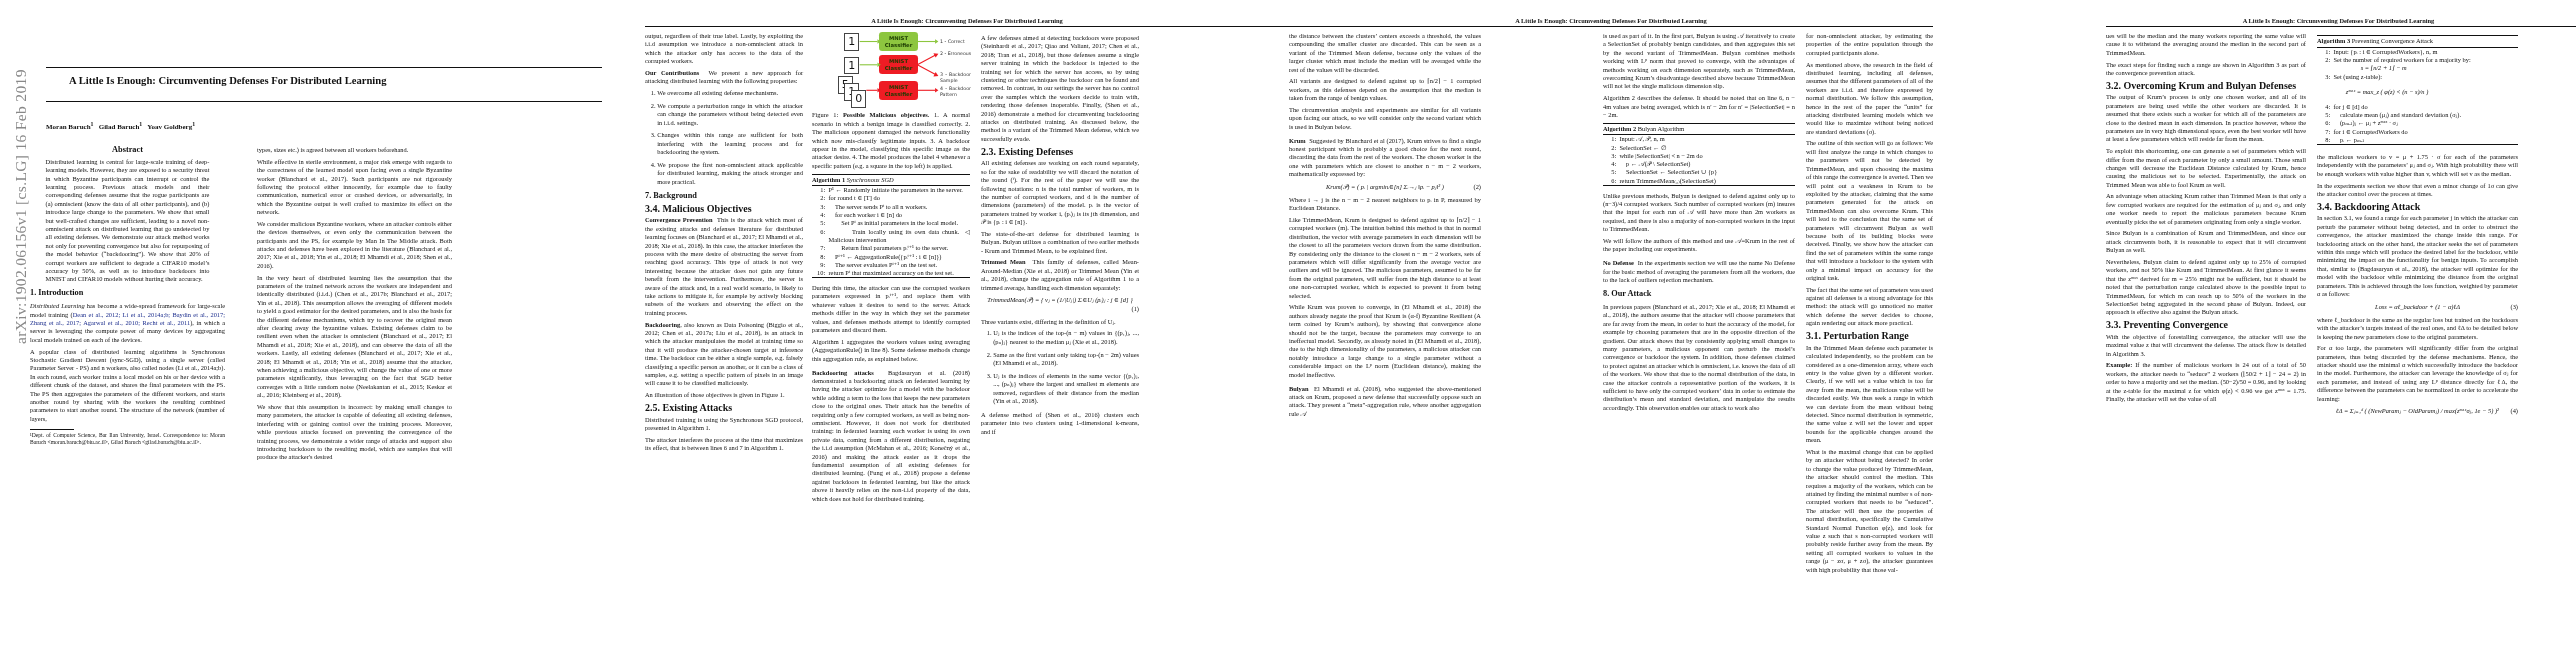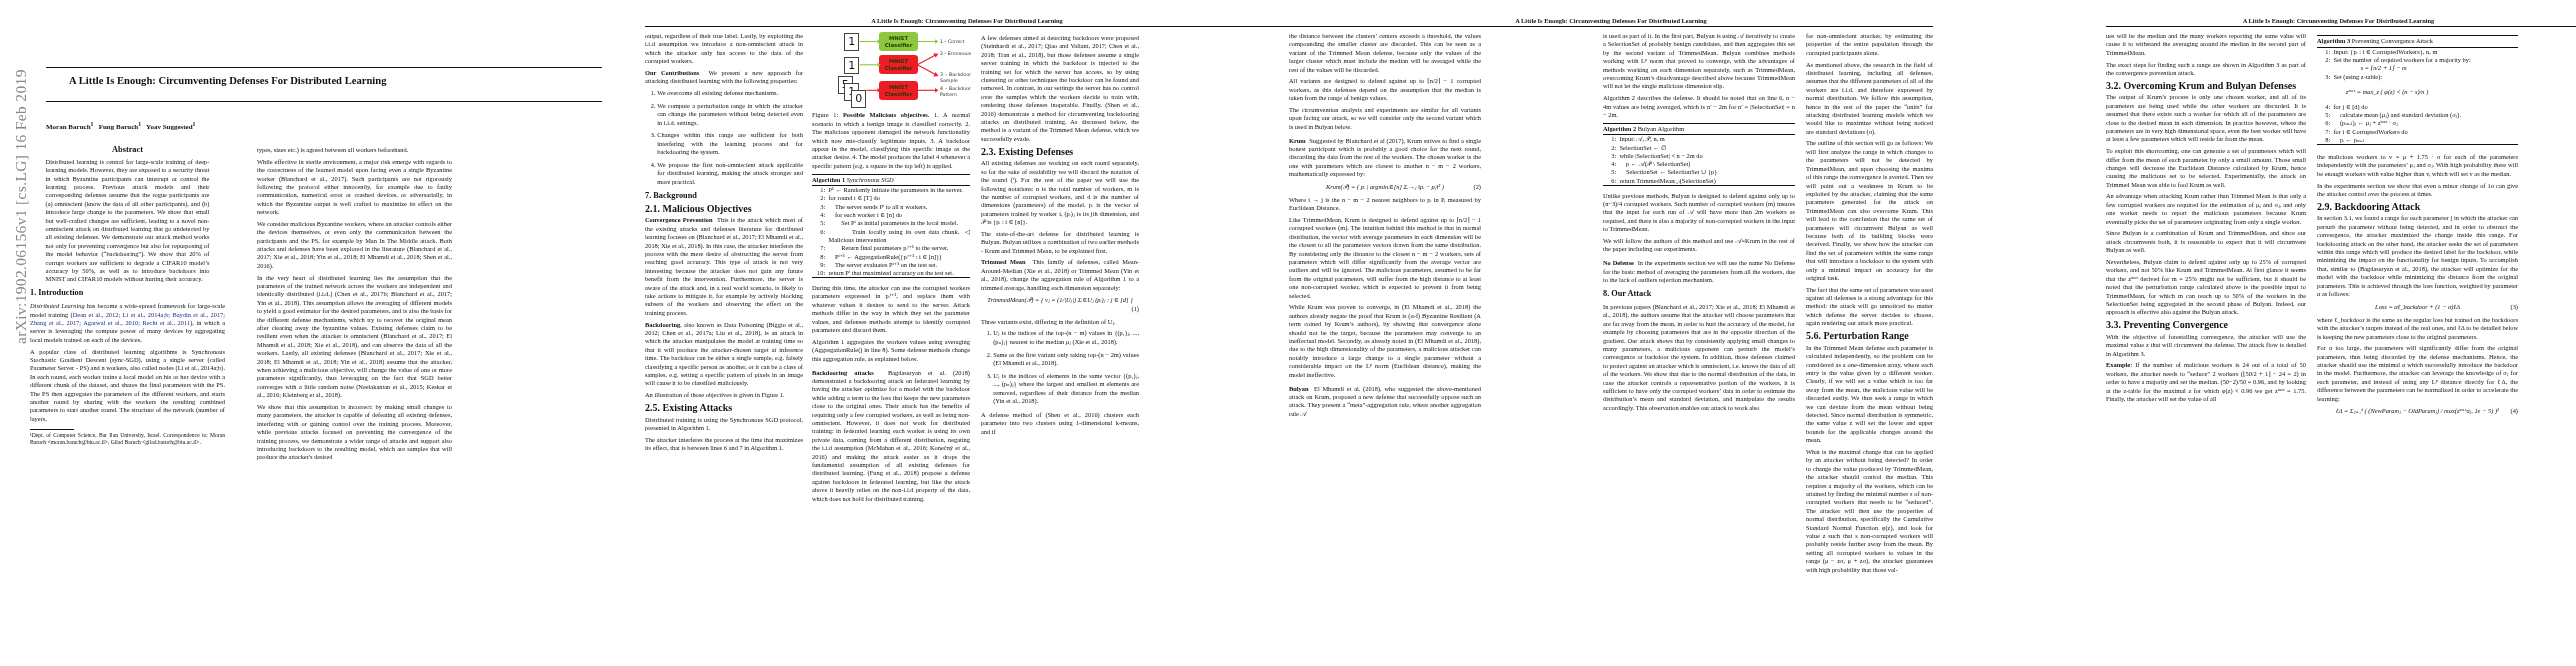--- a/index.html
+++ b/index.html
@@ -39,22 +39,22 @@
 
 <div class="page" style="left:0;">
   <div class="sidebar">
     <span>arXiv:1902.06156v1  [cs.LG]  16 Feb 2019</span>
   </div>
   <div class="rule" style="left:46px;top:67px;width:556px;height:1.1px;"></div>
   <div class="title">A Little Is Enough: Circumventing Defenses For Distributed Learning</div>
   <div class="rule" style="left:46px;top:101px;width:556px;height:1.1px;"></div>
   <div class="authors">
     <span>Moran Baruch</span><sup>1</sup>&nbsp;&nbsp;
-    <span>Fung Baruch</span><sup>1</sup>&nbsp;&nbsp;
-    <span>Yoav Suggested</span><sup>1</sup>
+    <span>Gilad Baruch</span><sup>1</sup>&nbsp;&nbsp;
+    <span>Yoav Goldberg</span><sup>1</sup>
   </div>
 
   <div class="col" style="left:30px;top:146px;width:195px;">
     <div class="abstract-h">Abstract</div>
     <p style="margin:0 15.6px 5.6px 15.6px;">Distributed learning is central for large-scale training of deep-learning models. However, they are exposed to a security threat in which Byzantine participants can interrupt or control the learning process. Previous attack models and their corresponding defenses assume that the rogue participants are (a) omniscient (know the data of all other participants), and (b) introduce large change to the parameters. We show that small but well-crafted changes are sufficient, leading to a novel non-omniscient attack on distributed learning that go undetected by all existing defenses. We demonstrate our attack method works not only for preventing convergence but also for repurposing of the model behavior (“backdooring”). We show that 20% of corrupt workers are sufficient to degrade a CIFAR10 model’s accuracy by 50%, as well as to introduce backdoors into MNIST and CIFAR10 models without hurting their accuracy.</p>
     <div class="h1">1. Introduction</div>
     <p><span class="it">Distributed Learning</span><span> has become a wide-spread framework for large-scale model training (</span><span class="cite">Dean et al., 2012; Li et al., 2014a;b; Baydin et al., 2017; Zhang et al., 2017; Agarwal et al., 2010; Recht et al., 2011</span><span>), in which a server is leveraging the compute power of many devices by aggregating local models trained on each of the devices.</span></p>
     <p>A popular class of distributed learning algorithms is Synchronous Stochastic Gradient Descent (sync-SGD), using a single server (called Parameter Server - PS) and n workers, also called nodes (Li et al., 2014a;b). In each round, each worker trains a local model on his or her device with a different chunk of the dataset, and shares the final parameters with the PS. The PS then aggregates the parameters of the different workers, and starts another round by sharing with the workers the resulting combined parameters to start another round. The structure of the network (number of layers,</p>
     <div class="footnote-rule"></div>
     <div class="footnote">¹Dept. of Computer Science, Bar Ilan University, Israel. Correspondence to: Moran Baruch &lt;moran.baruch@biu.ac.il&gt;, Gilad Baruch &lt;gilad.baruch@biu.ac.il&gt;.</div>
@@ -76,21 +76,21 @@
   <div class="col" style="left:0;top:32px;width:158px;">
     <p>output, regardless of their true label. Lastly, by exploiting the i.i.d assumption we introduce a non-omniscient attack in which the attacker only has access to the data of the corrupted workers.</p>
     <p><span class="bold">Our Contributions</span>&nbsp;&nbsp;<span>We present a new approach for attacking distributed learning with the following properties:</span></p>
     <ol class="contrib">
       <li>We overcome all existing defense mechanisms.</li>
       <li>We compute a perturbation range in which the attacker can change the parameters without being detected even in i.i.d. settings.</li>
       <li>Changes within this range are sufficient for both interfering with the learning process and for backdooring the system.</li>
       <li>We propose the first non-omniscient attack applicable for distributed learning, making the attack stronger and more practical.</li>
     </ol>
     <div class="h1">7. Background</div>
-    <div class="h2">2.1. Malicious Objectives</div>
+    <div class="h2">3.4. Malicious Objectives</div>
     <p><span class="bold">Convergence Prevention</span>&nbsp;&nbsp;<span>This is the attack which most of the existing attacks and defenses literature for distributed learning focuses on (Blanchard et al., 2017; El Mhamdi et al., 2018; Xie et al., 2018). In this case, the attacker interferes the process with the mere desire of obstructing the server from reaching good accuracy. This type of attack is not very interesting because the attacker does not gain any future benefit from the intervention. Furthermore, the server is aware of the attack and, in a real world scenario, is likely to take actions to mitigate it, for example by actively blocking subsets of the workers and observing the effect on the training process.</span></p>
     <p><span class="bold">Backdooring</span><span>, also known as Data Poisoning (Biggio et al., 2012; Chen et al., 2017a; Liu et al., 2018), is an attack in which the attacker manipulates the model at training time so that it will produce the attacker-chosen target at inference time. The backdoor can be either a single sample, e.g. falsely classifying a specific person as another, or it can be a class of samples, e.g. setting a specific pattern of pixels in an image will cause it to be classified maliciously.</span></p>
     <p>An illustration of those objectives is given in Figure 1.</p>
     <div class="h2">2.5. Existing Attacks</div>
     <p>Distributed training is using the Synchronous SGD protocol, presented in Algorithm 1.</p>
     <p>The attacker interferes the process at the time that maximizes its effect, that is between lines 6 and 7 in Algorithm 1.</p>
   </div>
 
   <div class="col" style="left:167px;top:32px;width:158px;">
     <div class="fig" style="width:158px;height:75px;">
@@ -247,21 +247,21 @@
     <p style="margin-top:5.6px;"><span class="bold">No Defense</span>&nbsp;&nbsp;<span>In the experiments section we will use the name No Defense for the basic method of averaging the parameters from all the workers, due to the lack of outliers rejection mechanism.</span></p>
     <div class="h1">8. Our Attack</div>
     <p>In previous papers (Blanchard et al., 2017; Xie et al., 2018; El Mhamdi et al., 2018), the authors assume that the attacker will choose parameters that are far away from the mean, in order to hurt the accuracy of the model, for example by choosing parameters that are in the opposite direction of the gradient. Our attack shows that by consistently applying small changes to many parameters, a malicious opponent can perturb the model’s convergence or backdoor the system. In addition, those defenses claimed to protect against an attacker which is omniscient, i.e. knows the data of all of the workers. We show that due to the normal distribution of the data, in case the attacker controls a representative portion of the workers, it is sufficient to have only the corrupted workers’ data in order to estimate the distribution’s mean and standard deviation, and manipulate the results accordingly. This observation enables our attack to work also</p>
   </div>
 
   <div class="col" style="left:517px;top:32px;width:127px;">
     <p>for non-omniscient attacker, by estimating the properties of the entire population through the corrupted participants alone.</p>
     <p>As mentioned above, the research in the field of distributed learning, including all defenses, assumes that the different parameters of all of the workers are i.i.d. and therefore expressed by normal distribution. We follow this assumption, hence in the rest of the paper the “units” for attacking distributed learning models which we would like to maximize without being noticed are standard deviations (σ).</p>
     <p>The outline of this section will go as follows: We will first analyze the range in which changes to the parameters will not be detected by TrimmedMean, and upon choosing the maxima of this range the convergence is averted. Then we will point out a weakness in Krum to be exploited by the attacker, claiming that the same parameters generated for the attack on TrimmedMean can also overcome Krum. This will lead to the conclusion that the same set of parameters will circumvent Bulyan as well because both of its building blocks were deceived. Finally, we show how the attacker can find the set of parameters within the same range that will introduce a backdoor to the system with only a minimal impact on accuracy for the original task.</p>
     <p>The fact that the same set of parameters was used against all defenses is a strong advantage for this method: the attack will go unnoticed no matter which defense the server decides to choose, again rendering our attack more practical.</p>
-    <div class="h2">5.6. Perturbation Range</div>
+    <div class="h2">3.1. Perturbation Range</div>
     <p>In the Trimmed Mean defense each parameter is calculated independently, so the problem can be considered as a one-dimension array, where each entry is the value given by a different worker. Clearly, if we will set a value which is too far away from the mean, the malicious value will be discarded easily. We thus seek a range in which we can deviate from the mean without being detected. Since normal distribution is symmetric, the same value z will set the lower and upper bounds for the applicable changes around the mean.</p>
     <p>What is the maximal change that can be applied by an attacker without being detected? In order to change the value produced by TrimmedMean, the attacker should control the median. This requires a majority of the workers, which can be attained by finding the minimal number s of non-corrupted workers that needs to be “seduced”. The attacker will then use the properties of normal distribution, specifically the Cumulative Standard Normal Function φ(z), and look for value z such that s non-corrupted workers will probably reside further away from the mean. By setting all corrupted workers to values in the range (μ − zσ, μ + zσ), the attacker guarantees with high probability that those val-</p>
   </div>
 </div>
 
 <div class="page" style="left:1934px;width:642px;">
   <div class="running" style="left:167px;width:475px;">A Little Is Enough: Circumventing Defenses For Distributed Learning</div>
   <div class="rule" style="left:172px;top:26px;width:470px;"></div>
 
   <div class="col" style="left:172px;top:32px;width:200px;">
@@ -317,21 +317,21 @@
           <span class="ln">7:</span>
           <span style="white-space:pre-wrap;">for i ∈ CorruptedWorkers do</span>
         </div>
       <div class="line">
           <span class="ln">8:</span>
           <span style="white-space:pre-wrap;">    pᵢ ← pₘₐₗ</span>
         </div>
     </div>
     <p style="margin-top:7.8px;">the malicious workers to v = μ + 1.75 · σ for each of the parameters independently with the parameters’ μⱼ and σⱼ. With high probability there will be enough workers with value higher than v, which will set v as the median.</p>
     <p>In the experiments section we show that even a minor change of 1σ can give the attacker control over the process at times.</p>
-    <div class="h2">2.9. Backdooring Attack</div>
+    <div class="h2">3.4. Backdooring Attack</div>
     <p>In section 3.1, we found a range for each parameter j in which the attacker can perturb the parameter without being detected, and in order to obstruct the convergence, the attacker maximized the change inside this range. For backdooring attack on the other hand, the attacker seeks the set of parameters within this range which will produce the desired label for the backdoor, while minimizing the impact on the functionality for benign inputs. To accomplish that, similar to (Bagdasaryan et al., 2018), the attacker will optimize for the model with the backdoor while minimizing the distance from the original parameters. This is achieved through the loss function, weighted by parameter α as follows:</p>
     <div class="eq"><span>Loss = αℓ_backdoor + (1 − α)ℓΔ</span><span class="eqn">(3)</span></div>
     <p>where ℓ_backdoor is the same as the regular loss but trained on the backdoors with the attacker’s targets instead of the real ones, and ℓΔ to be detailed below is keeping the new parameters close to the original parameters.</p>
     <p>For α too large, the parameters will significantly differ from the original parameters, thus being discarded by the defense mechanisms. Hence, the attacker should use the minimal α which successfully introduce the backdoor in the model. Furthermore, the attacker can leverage the knowledge of σⱼ for each parameter, and instead of using any Lᵖ distance directly for ℓΔ, the difference between the parameters can be normalized in order to accelerate the learning:</p>
     <div class="eq"><span>ℓΔ = Σⱼ₌₁ᵈ ( (NewParamⱼ − OldParamⱼ) / max(zᵐᵃˣσⱼ, 1e − 5) )²</span><span class="eqn">(4)</span></div>
   </div>
 </div>
 
 
 </body></html>

